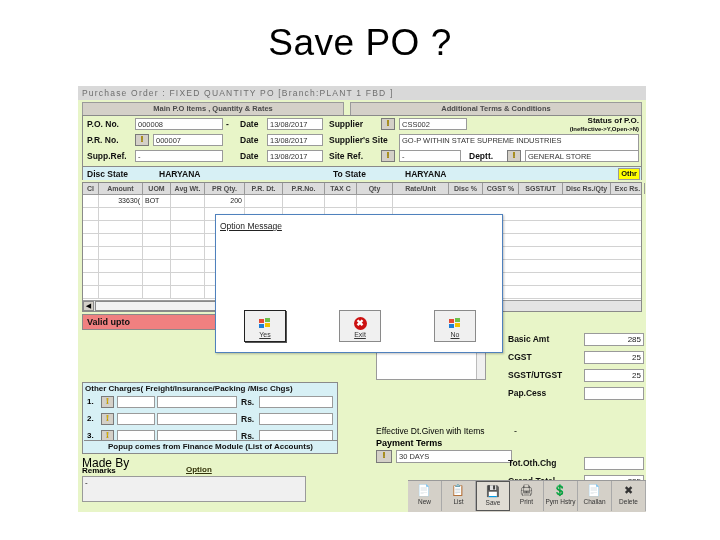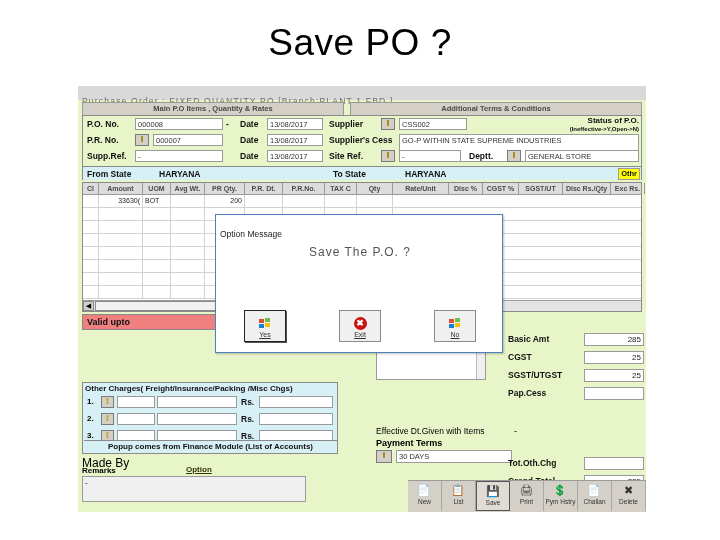--- a/index.html
+++ b/index.html
@@ -42,21 +42,21 @@
   }
 
   .winbar {
     position: absolute;
     left: 0; top: 0;
     width: 568px; height: 14px;
     background: #d9d9d9;
     color: #6e6e6e;
     font-size: 8.5px;
     letter-spacing: 1.2px;
-    padding: 10px 0 0 4px;
+    padding: 2px 0 0 4px;
     box-sizing: border-box;
     white-space: nowrap;
   }
 
   
   .tabstrip {
     position: absolute;
     left: 4px; top: 16px;
     width: 560px; height: 13px;
   }
@@ -340,22 +340,22 @@
     position: absolute;
     left: 137px; top: 128px;
     width: 288px; height: 139px;
     background: #ffffff;
     border: 1px solid #4f81bd;
     box-sizing: border-box;
     box-shadow: 1px 1px 2px rgba(0,0,0,.25);
     z-index: 30;
   }
   #option-dialog .dlgtitle {
-    position: absolute; left: 4px; top: 14px;
-    font-size: 8.5px; color: #222;
+    position: absolute; left: 4px; top: 6px;
+    font-size: 8.5px; color: #222; text-decoration: underline;
   }
   #option-dialog .dlgmsg {
     position: absolute; left: 0; top: 30px;
     width: 288px; text-align: center;
     font-size: 12px; color: #555;
     letter-spacing: 1px;
   }
   .dlgbtns {
     position: absolute; left: 0; bottom: 8px; width: 288px; height: 34px;
   }
@@ -417,37 +417,37 @@
     <div class="statuslbl">
       <div>Status of P.O.</div>
       <div class="sub">(Ineffective-&gt;Y,Open-&gt;N)</div>
     </div>
 
     <div class="lbl" style="left:4px; top:19px;">P.R. No.</div>
     <div class="bangbtn" style="left:52px; top:18px; width:14px; height:12px;"><span>!</span></div>
     <div class="fld" style="left:70px; top:18px; width:70px; height:12px;">000007</div>
     <div class="lbl" style="left:157px; top:19px;">Date</div>
     <div class="fld" style="left:184px; top:18px; width:56px; height:12px;">13/08/2017</div>
-    <div class="lbl" style="left:246px; top:19px;">Supplier's Cess</div>
+    <div class="lbl" style="left:246px; top:19px;">Supplier's Site</div>
     <div class="fld" style="left:316px; top:18px; width:240px; height:28px;">GO-P WITHIN STATE SUPREME INDUSTRIES</div>
 
     <div class="lbl" style="left:4px; top:35px;">Supp.Ref.</div>
     <div class="fld" style="left:52px; top:34px; width:88px; height:12px;">-</div>
     <div class="lbl" style="left:157px; top:35px;">Date</div>
     <div class="fld" style="left:184px; top:34px; width:56px; height:12px;">13/08/2017</div>
     <div class="lbl" style="left:246px; top:35px;">Site Ref.</div>
     <div class="bangbtn" style="left:298px; top:34px; width:14px; height:12px;"><span>!</span></div>
     <div class="fld" style="left:316px; top:34px; width:62px; height:12px;">-</div>
     <div class="lbl" style="left:386px; top:35px;">Deptt.</div>
     <div class="bangbtn" style="left:424px; top:34px; width:14px; height:12px;"><span>!</span></div>
     <div class="fld" style="left:442px; top:34px; width:114px; height:12px;">GENERAL STORE</div>
   </div>
 
   <div class="stateband">
-    <div class="lbl" style="left:4px; top:2px;">From State</div>
+    <div class="lbl" style="left:4px; top:2px;">Disc State</div>
     <div class="lbl" style="left:76px; top:2px;">HARYANA</div>
     <div class="lbl" style="left:250px; top:2px;">To State</div>
     <div class="lbl" style="left:322px; top:2px;">HARYANA</div>
     <div class="othr">Othr</div>
   </div>
 
   <div class="grid">
     <div class="ghead">
       <div class="gh" style="width:16px;">Cl</div>
       <div class="gh" style="width:44px;">Amount</div>
@@ -648,21 +648,20 @@
       <span class="tl">Challan</span>
     </div>
     <div class="tbtn">
       <span class="ic">✖</span>
       <span class="tl">Delete</span>
     </div>
   </div>
 
   <div id="option-dialog">
     <div class="dlgtitle">Option Message</div>
-    <div class="dlgmsg">Save The P.O. ?</div>
     <div class="dlgbtns">
       <div class="dbtn b-yes focused">
         <span class="dic">
           <span class="winflag"><i></i><i></i><i></i><i></i></span>
         </span>
         <span class="dlab">Yes</span>
       </div>
       <div class="dbtn b-exit">
         <span class="dic">
           <span class="xcircle">✖</span>

